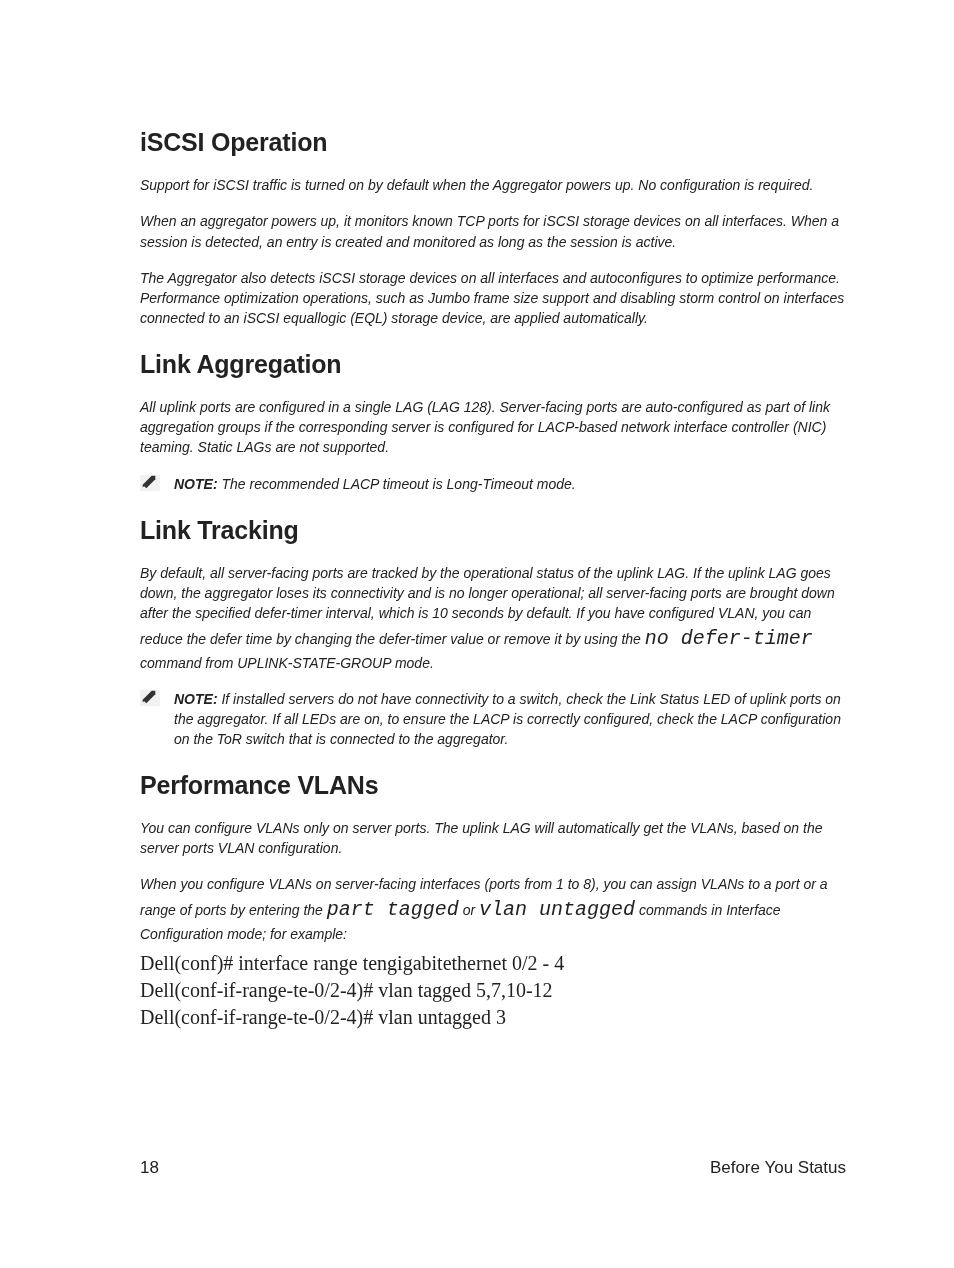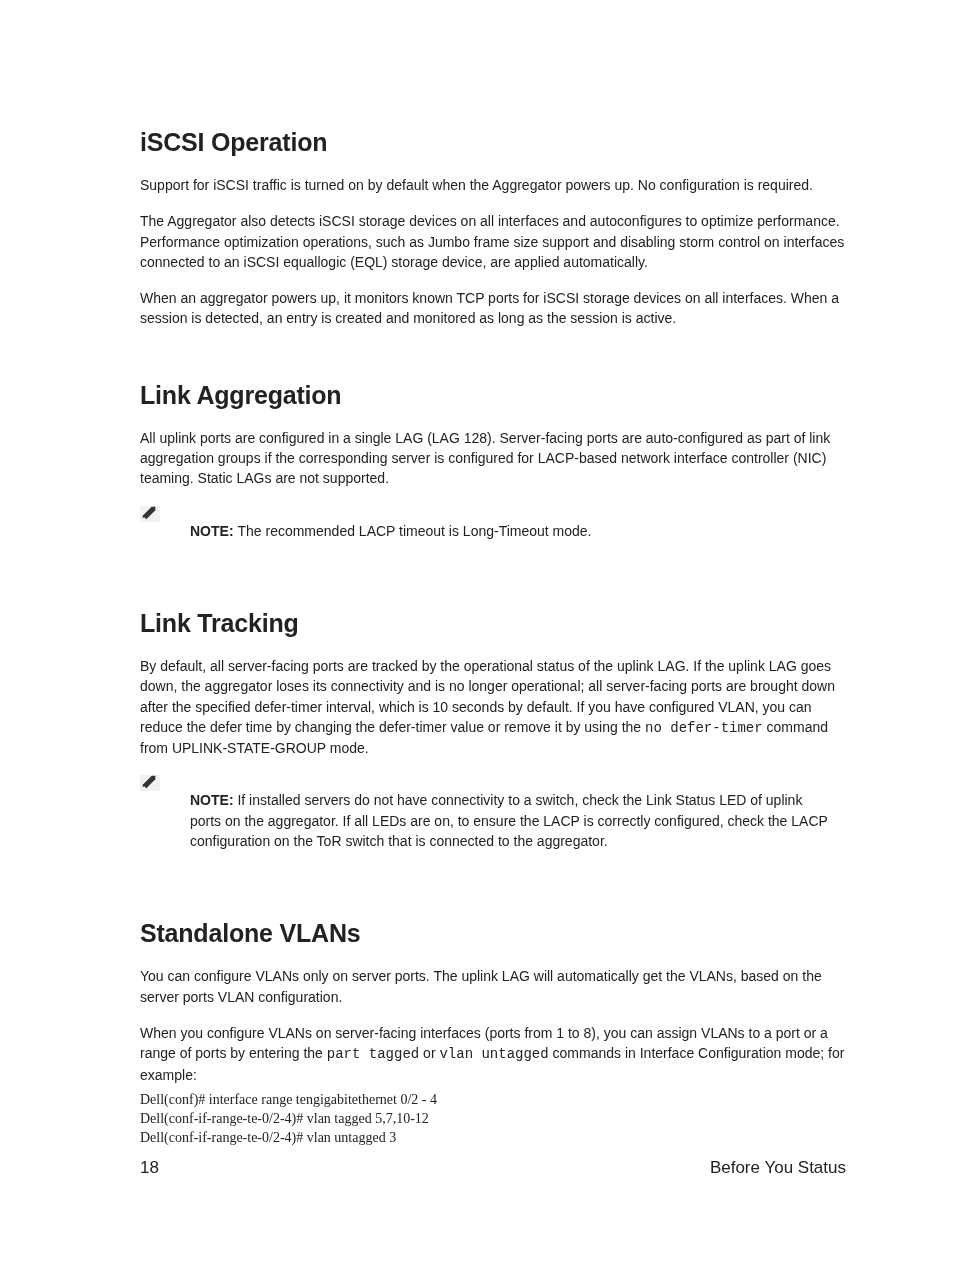--- a/index.html
+++ b/index.html
@@ -19,48 +19,49 @@
   h2 {
     font-size: 25px;
     font-weight: 700;
     margin: 0 0 18px 0;
     letter-spacing: -0.2px;
   }
   p {
     font-size: 14px;
     line-height: 1.45;
     margin: 0 0 16px 0;
+    font-style: italic;
   }
   .tight {
     margin-bottom: 6px;
   }
   .section-gap {
-    margin-top: 52px;
+    margin-top: 21px;
   }
   .note-row {
     display: flex;
     align-items: flex-start;
     gap: 14px;
     margin-bottom: 16px;
   }
   .note-row .icon {
     flex: none;
     margin-top: 1px;
   }
   .note-row p {
-    margin: 16px;
+    margin: 0;
     font-size: 14px;
     line-height: 1.45;
   }
   .note-label {
     font-weight: 700;
   }
   .mono, code, pre {
     font-family: "Courier New", Courier, monospace;
-    font-size: 14px;
+    font-size: 20px;
   }
   pre {
     margin: 2px 0 0 0;
     line-height: 1.35;
     white-space: pre;
     font-family: Liberation Serif, serif;
   }
   .footer {
     position: absolute;
     bottom: 90px;
@@ -71,22 +72,22 @@
     font-size: 17px;
   }
 </style>
 </head>
 <body>
 
 <div class="page">
 
   <h2>iSCSI Operation</h2>
   <p>Support for iSCSI traffic is turned on by default when the Aggregator powers up. No configuration is required.</p>
+  <p>When an aggregator powers up, it monitors known TCP ports for iSCSI storage devices on all interfaces. When a session is detected, an entry is created and monitored as long as the session is active.</p>
   <p>The Aggregator also detects iSCSI storage devices on all interfaces and autoconfigures to optimize performance. Performance optimization operations, such as Jumbo frame size support and disabling storm control on interfaces connected to an iSCSI equallogic (EQL) storage device, are applied automatically.</p>
-  <p>When an aggregator powers up, it monitors known TCP ports for iSCSI storage devices on all interfaces. When a session is detected, an entry is created and monitored as long as the session is active.</p>
 
   <h2 class="section-gap">Link Aggregation</h2>
   <p>All uplink ports are configured in a single LAG (LAG 128). Server-facing ports are auto-configured as part of link aggregation groups if the corresponding server is configured for LACP-based network interface controller (NIC) teaming. Static LAGs are not supported.</p>
   <div class="note-row">
     <span class="icon">
       <svg width="20" height="16" viewBox="0 0 20 16">
         <rect x="0" y="0" width="20" height="16" fill="#f2f2f2"></rect>
         <path d="M3 13 L13 3 L17 3 L17 7 L7 17 Z" fill="#333" transform="translate(0,-2) scale(0.9)"></path>
         <path d="M3 13 L6 13 L3 16 Z" fill="#333" transform="translate(0,-2) scale(0.9)"></path>
       </svg>
@@ -106,21 +107,21 @@
         <rect x="0" y="0" width="20" height="16" fill="#f2f2f2"></rect>
         <path d="M3 13 L13 3 L17 3 L17 7 L7 17 Z" fill="#333" transform="translate(0,-2) scale(0.9)"></path>
         <path d="M3 13 L6 13 L3 16 Z" fill="#333" transform="translate(0,-2) scale(0.9)"></path>
       </svg>
     </span>
     <p>
       <span class="note-label">NOTE: </span><span>If installed servers do not have connectivity to a switch, check the Link Status LED of uplink ports on the aggregator. If all LEDs are on, to ensure the LACP is correctly configured, check the LACP configuration on the ToR switch that is connected to the aggregator.</span>
     </p>
   </div>
 
-  <h2 class="section-gap">Standalone VLANs</h2>
+  <h2 class="section-gap">Performance VLANs</h2>
   <p>You can configure VLANs only on server ports. The uplink LAG will automatically get the VLANs, based on the server ports VLAN configuration.</p>
   <p class="tight">
     <span>When you configure VLANs on server-facing interfaces (ports from 1 to 8), you can assign VLANs to a port or a range of ports by entering the </span><span class="mono">part tagged</span><span> or </span><span class="mono">vlan untagged</span><span> commands in Interface Configuration mode; for example:</span>
   </p>
   <pre>Dell(conf)# interface range tengigabitethernet 0/2 - 4
 Dell(conf-if-range-te-0/2-4)# vlan tagged 5,7,10-12
 Dell(conf-if-range-te-0/2-4)# vlan untagged 3</pre>
 
   <div class="footer">
     <span>18</span>

